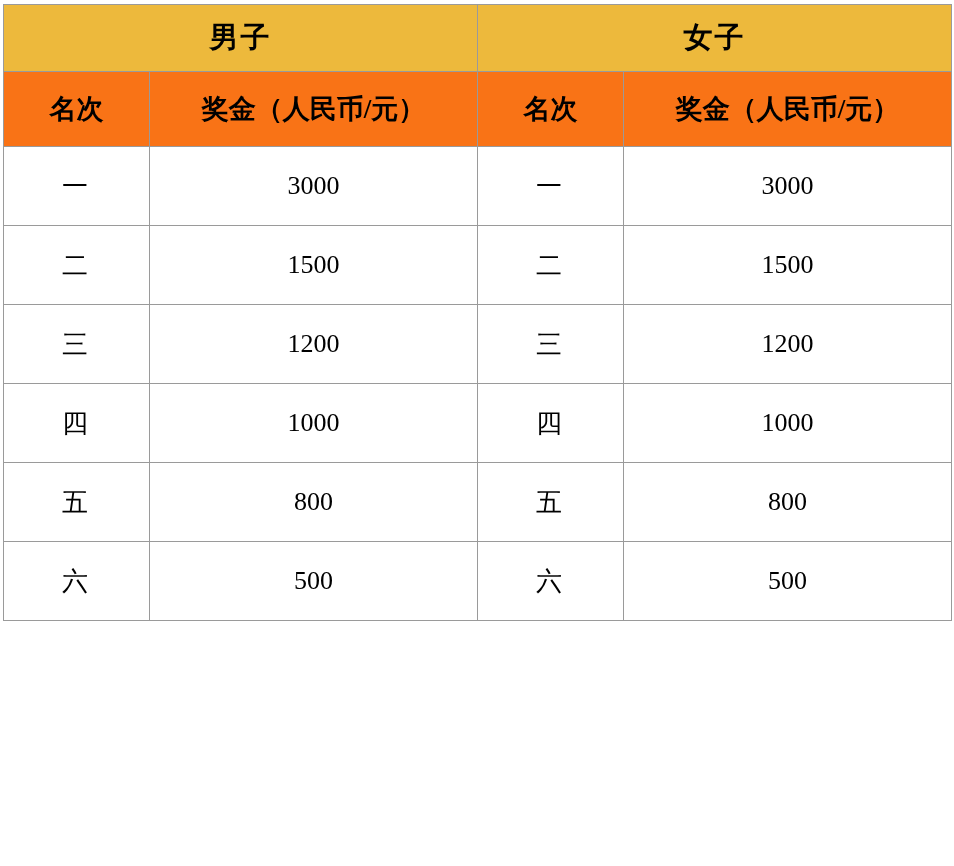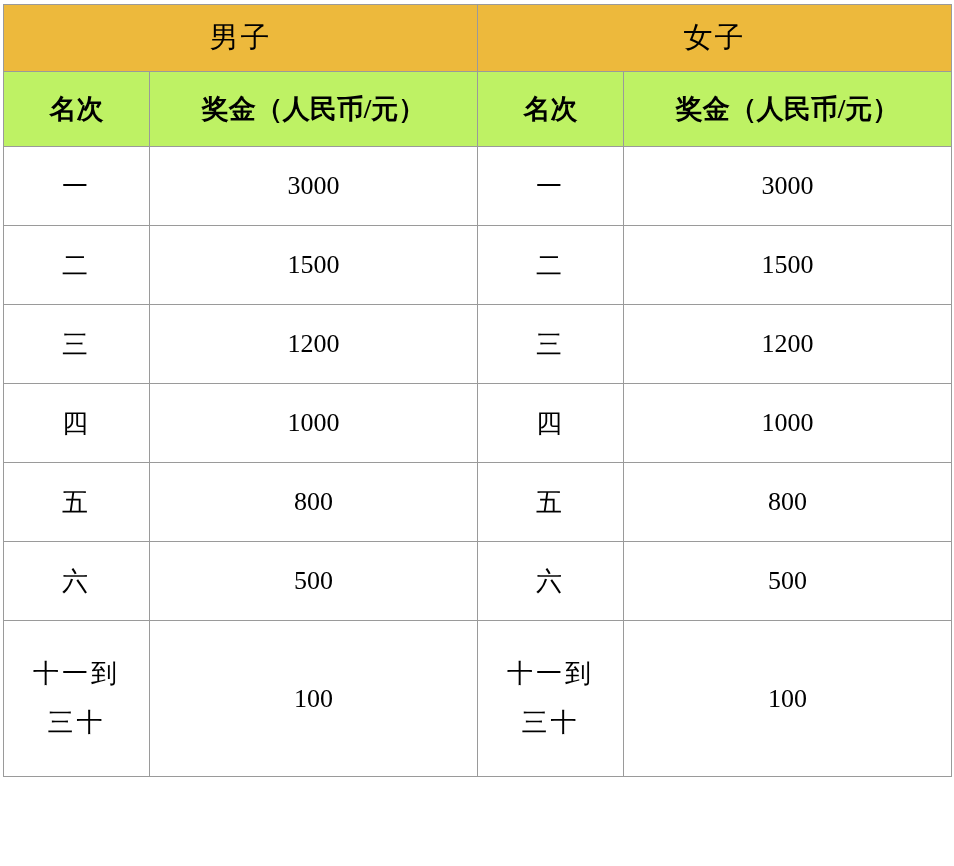--- a/index.html
+++ b/index.html
@@ -33,25 +33,25 @@
     font-family: "Liberation Serif", "DejaVu Serif", serif;
     padding: 0;
   }
   .col-rank   { width: 146px; }
   .col-prize  { width: 328px; }
 
   tr.group-header td {
     background: #edb93c;
     height: 66px;
     font-size: 29px;
-    font-weight: normal;
+    font-weight: bold;
     letter-spacing: 2px;
   }
   tr.col-header td {
-    background: #bef264;
+    background: #f97316;
     height: 74px;
     font-size: 27px;
     font-weight: bold;
     font-family: Liberation Serif, serif;
   }
   tr.data-row td {
     background: #ffffff;
     height: 78px;
   }
   tr.data-row.tall td {
@@ -120,31 +120,15 @@
         <td class="amount">800</td>
         <td class="rank-cn">五</td>
         <td class="amount">800</td>
       </tr>
       <tr class="data-row">
         <td class="rank-cn">六</td>
         <td class="amount">500</td>
         <td class="rank-cn">六</td>
         <td class="amount">500</td>
       </tr>
-      <tr class="data-row tall">
-        <td>
-          <div class="two-line">
-            <div>十一到</div>
-            <div>三十</div>
-          </div>
-        </td>
-        <td class="amount">100</td>
-        <td>
-          <div class="two-line">
-            <div>十一到</div>
-            <div>三十</div>
-          </div>
-        </td>
-        <td class="amount">100</td>
-      </tr>
     </tbody>
   </table>
 </div>
 
 </body></html>

